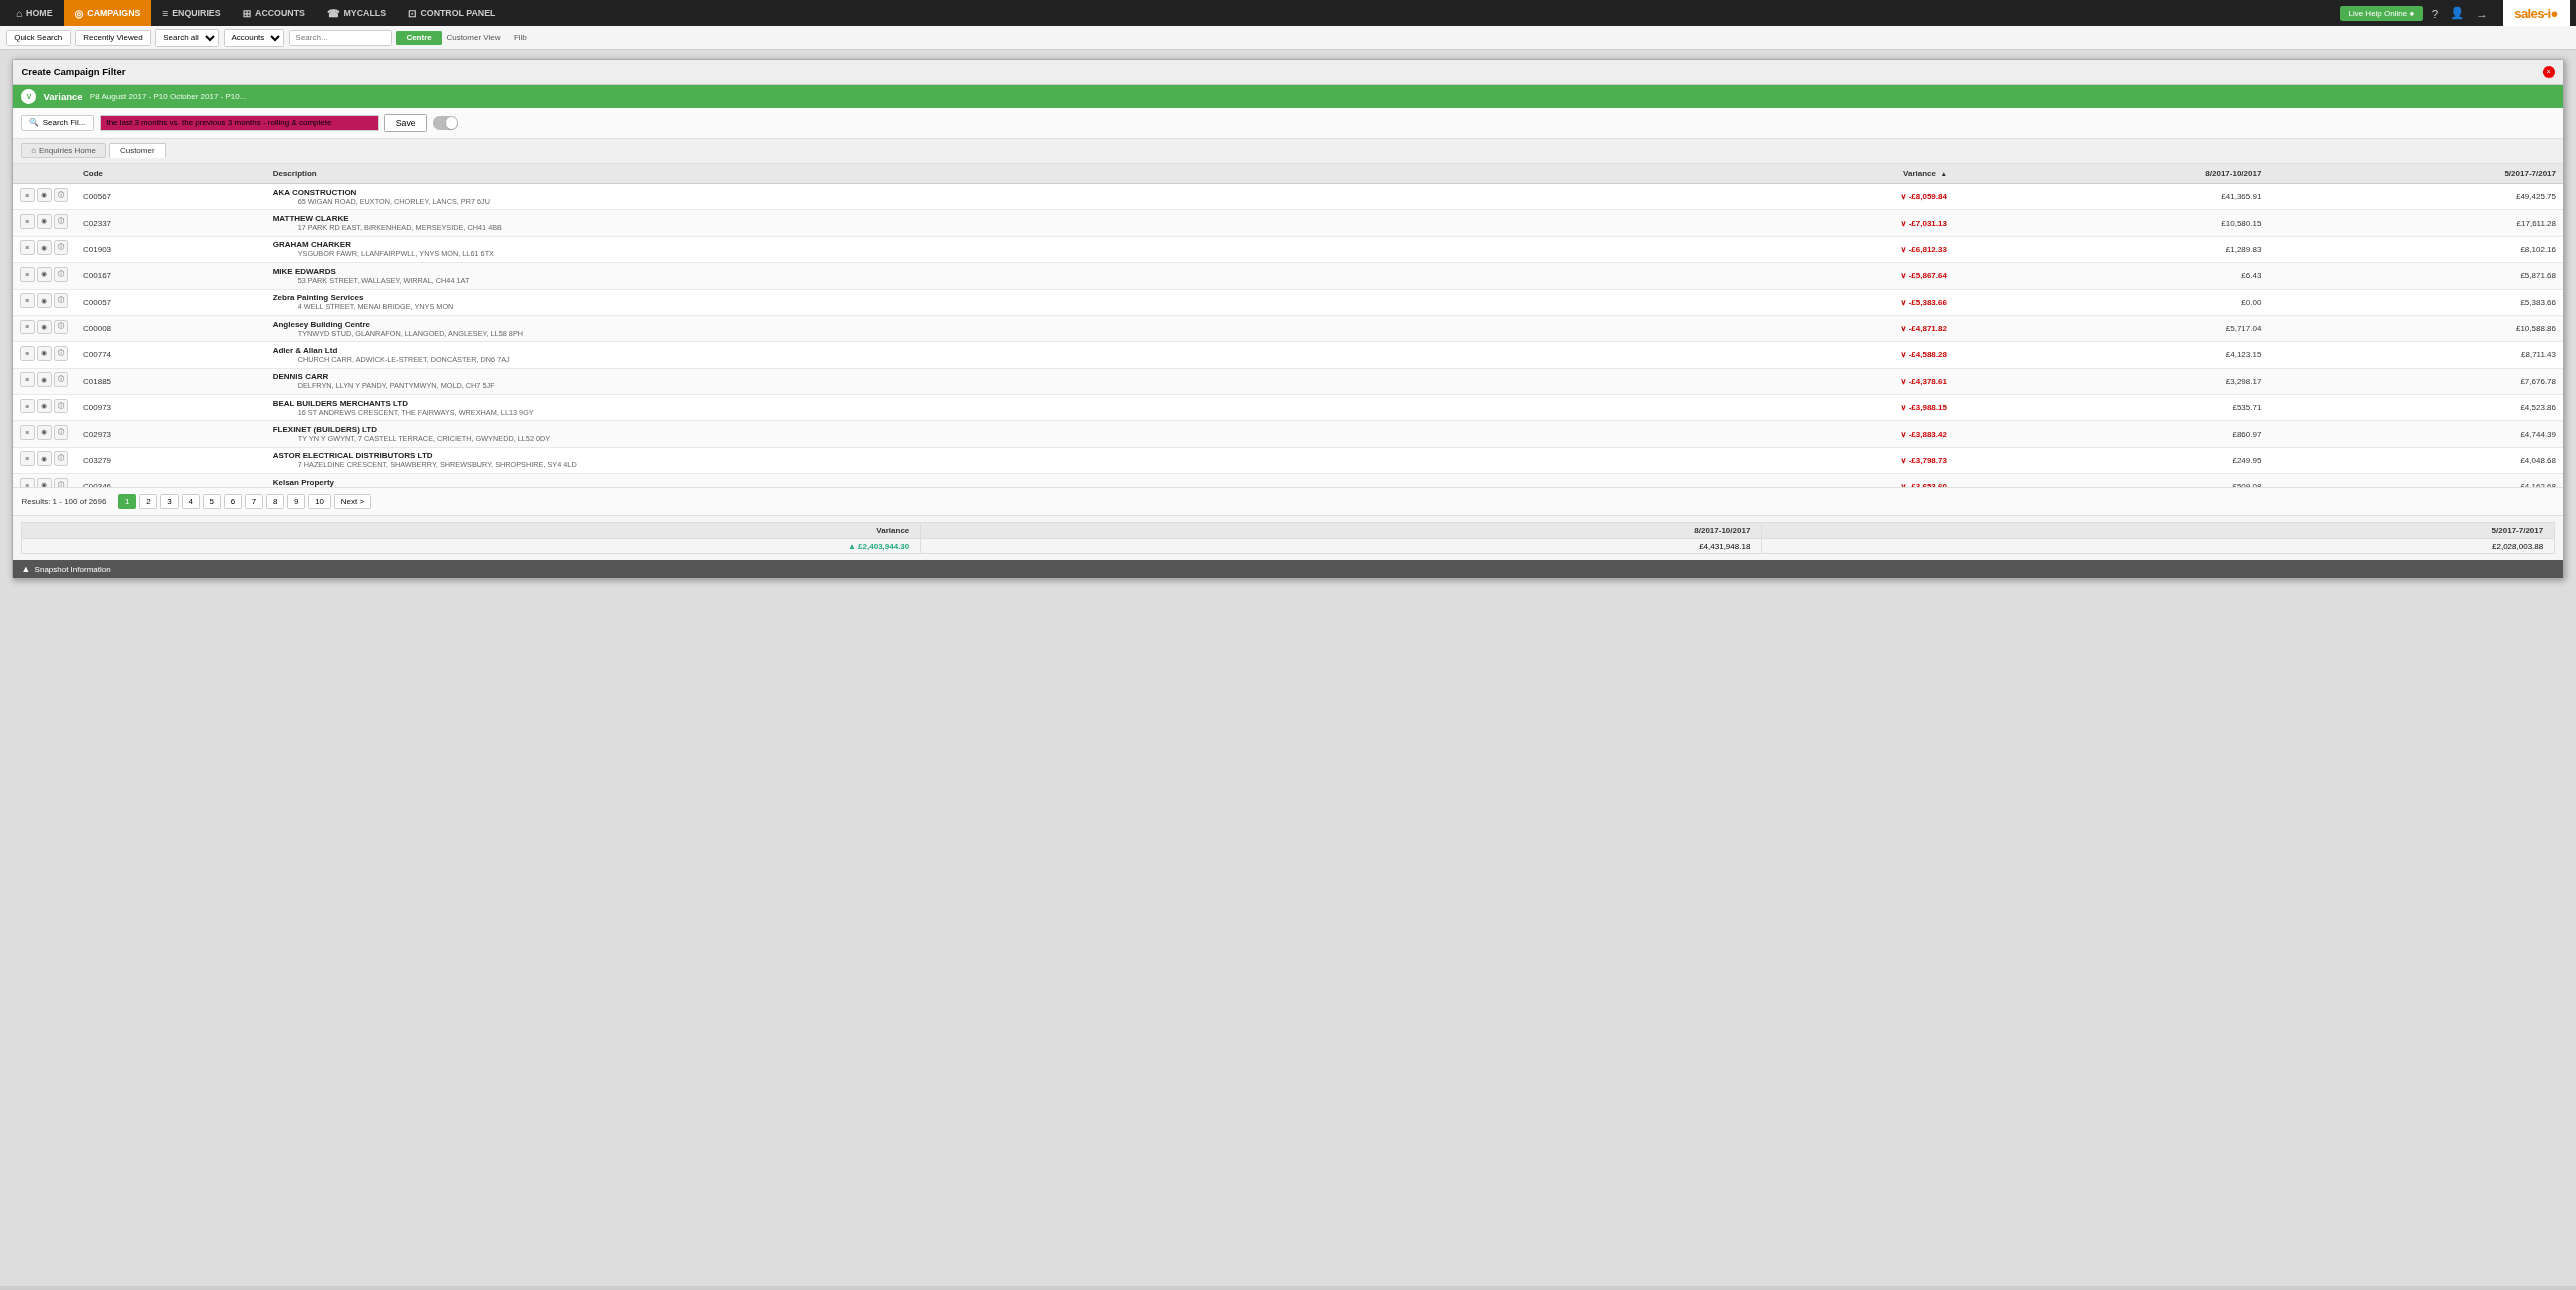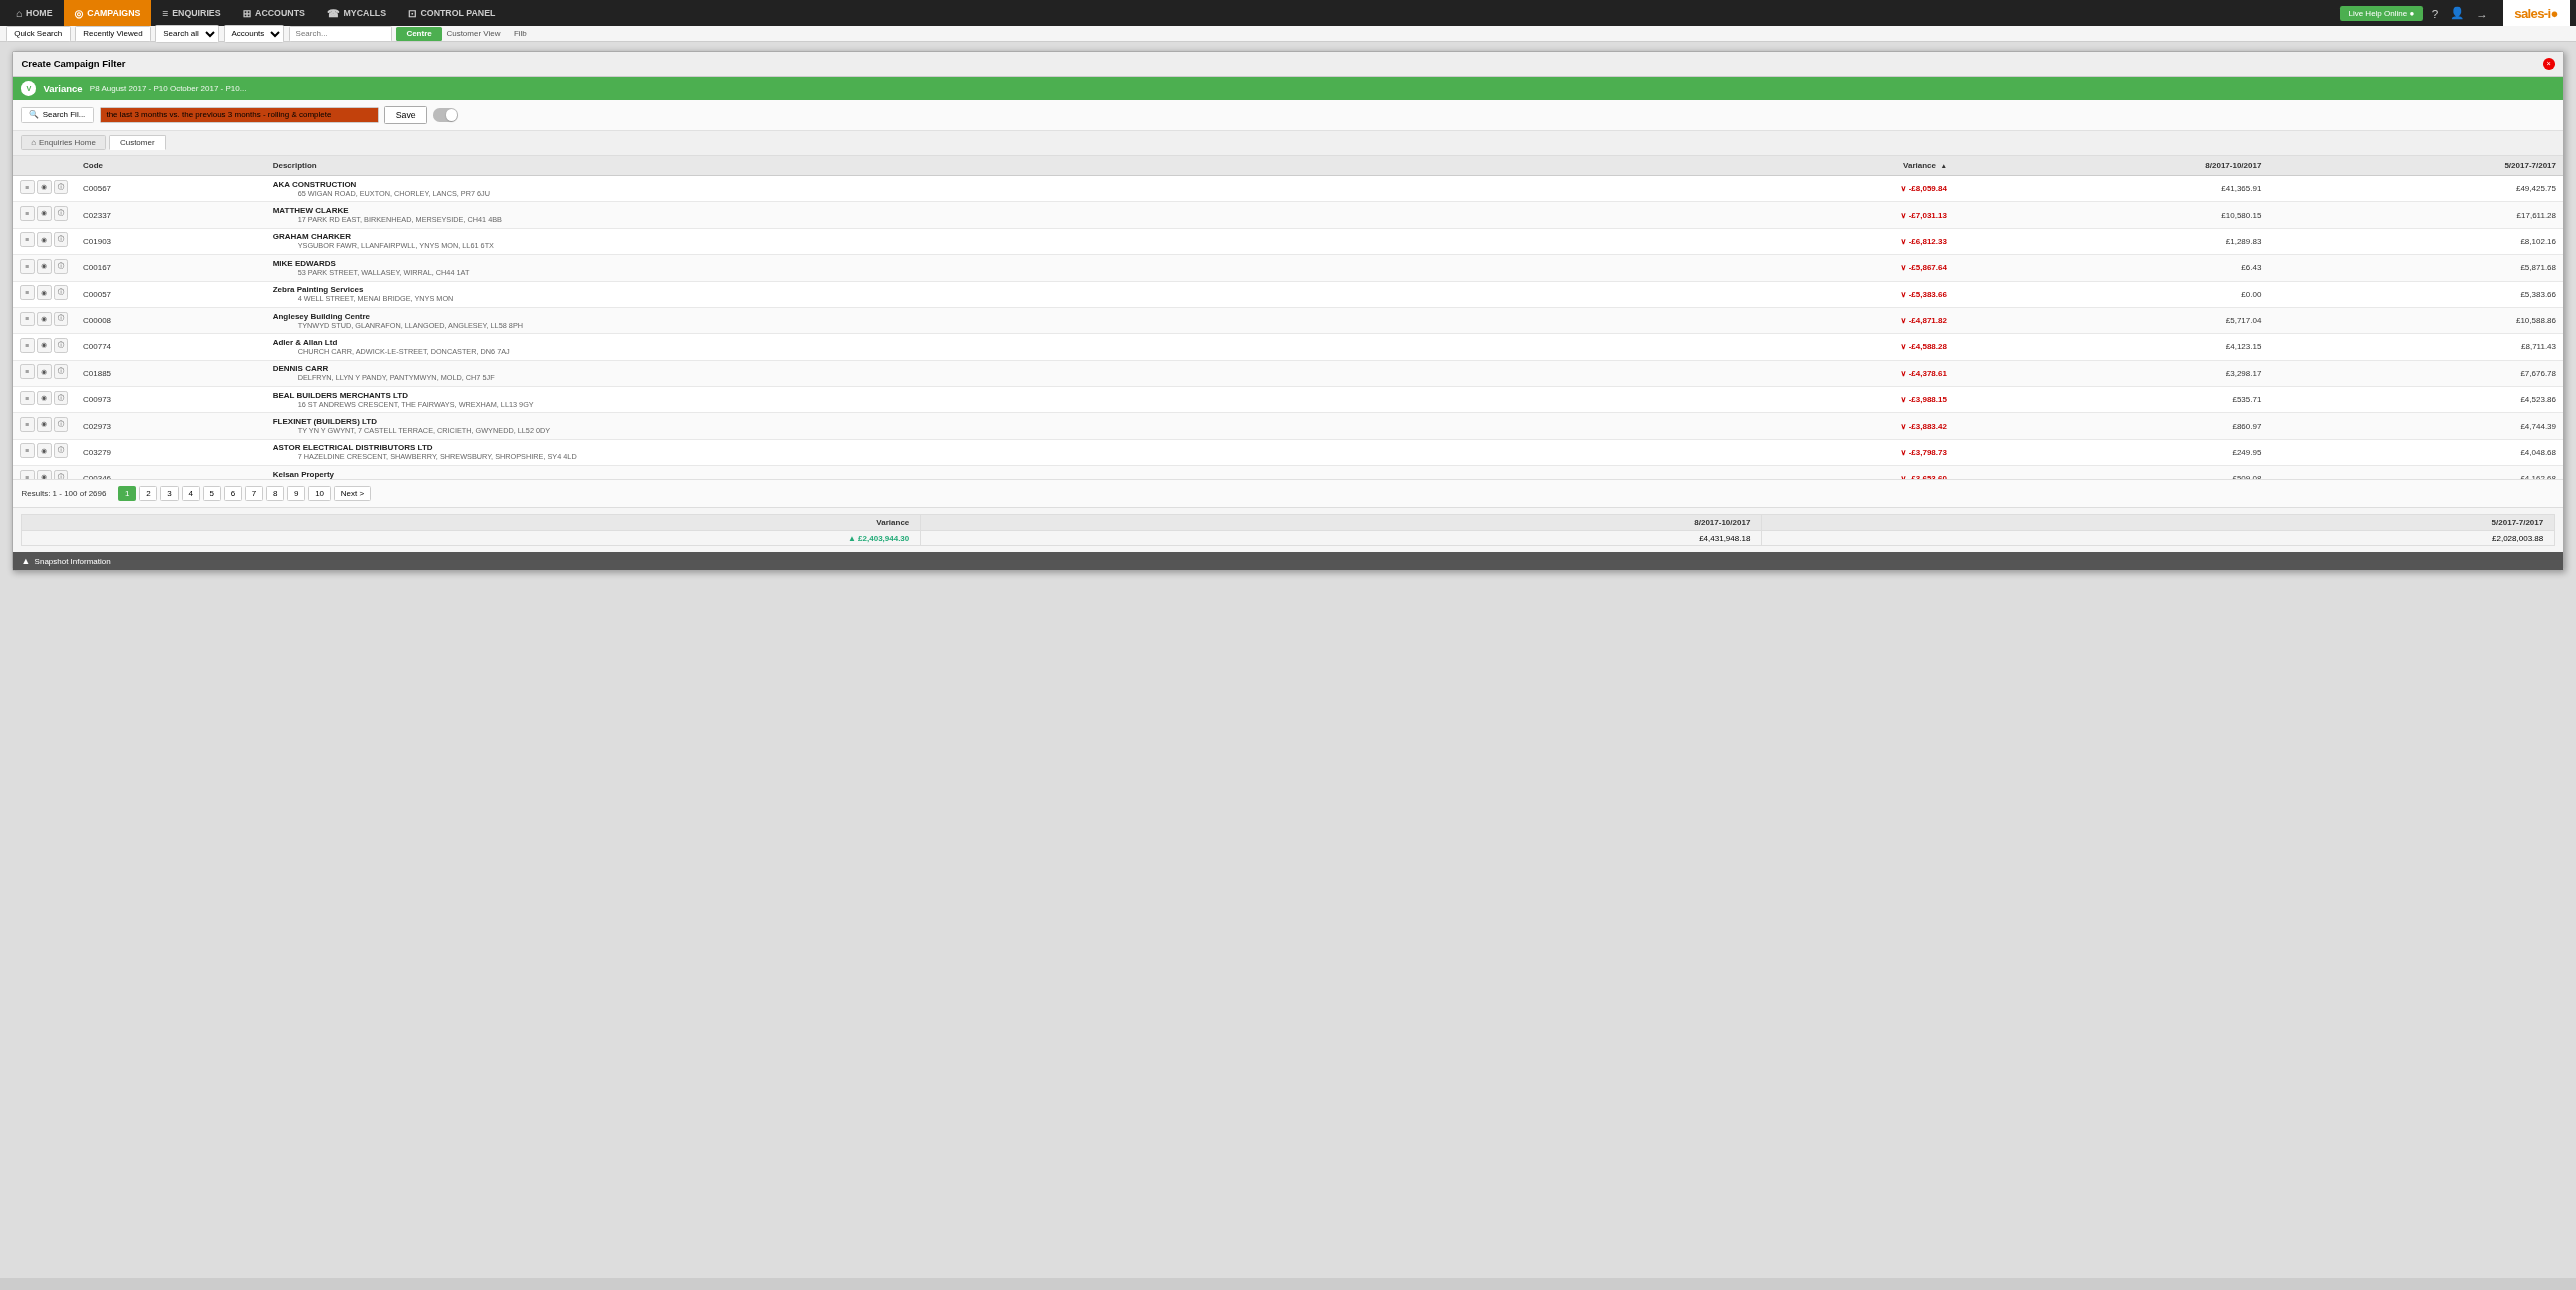--- a/index.html
+++ b/index.html
@@ -70,21 +70,21 @@
     }
 
     
     .toolbar {
       display: flex;
       align-items: center;
       background: #f5f5f5;
       border-bottom: 0.7px solid #ccc;
       padding: 4.4px 5.9px;
       gap: 4.4px;
-      height: 16px;
+      height: 24px;
     }
     .toolbar-btn {
       background: #fff;
       border: 0.7px solid #ccc;
       padding: 2.2px 7.3px;
       font-size: 8px;
       cursor: pointer;
       border-radius: 1.5px;
       white-space: nowrap;
     }
@@ -208,21 +208,21 @@
       align-items: center;
       gap: 2.9px;
     }
     .filter-text-input {
       flex: 1;
       max-width: 279px;
       border: 0.7px solid #ccc;
       padding: 2.9px 5.9px;
       font-size: 8px;
       border-radius: 1.5px;
-      background: #c2410c;
+      background: #be185d;
     }
     .save-btn {
       background: #fff;
       border: 0.7px solid #aaa;
       padding: 2.9px 10.3px;
       font-size: 8.8px;
       cursor: pointer;
       border-radius: 1.5px;
     }
     .toggle-slider {

